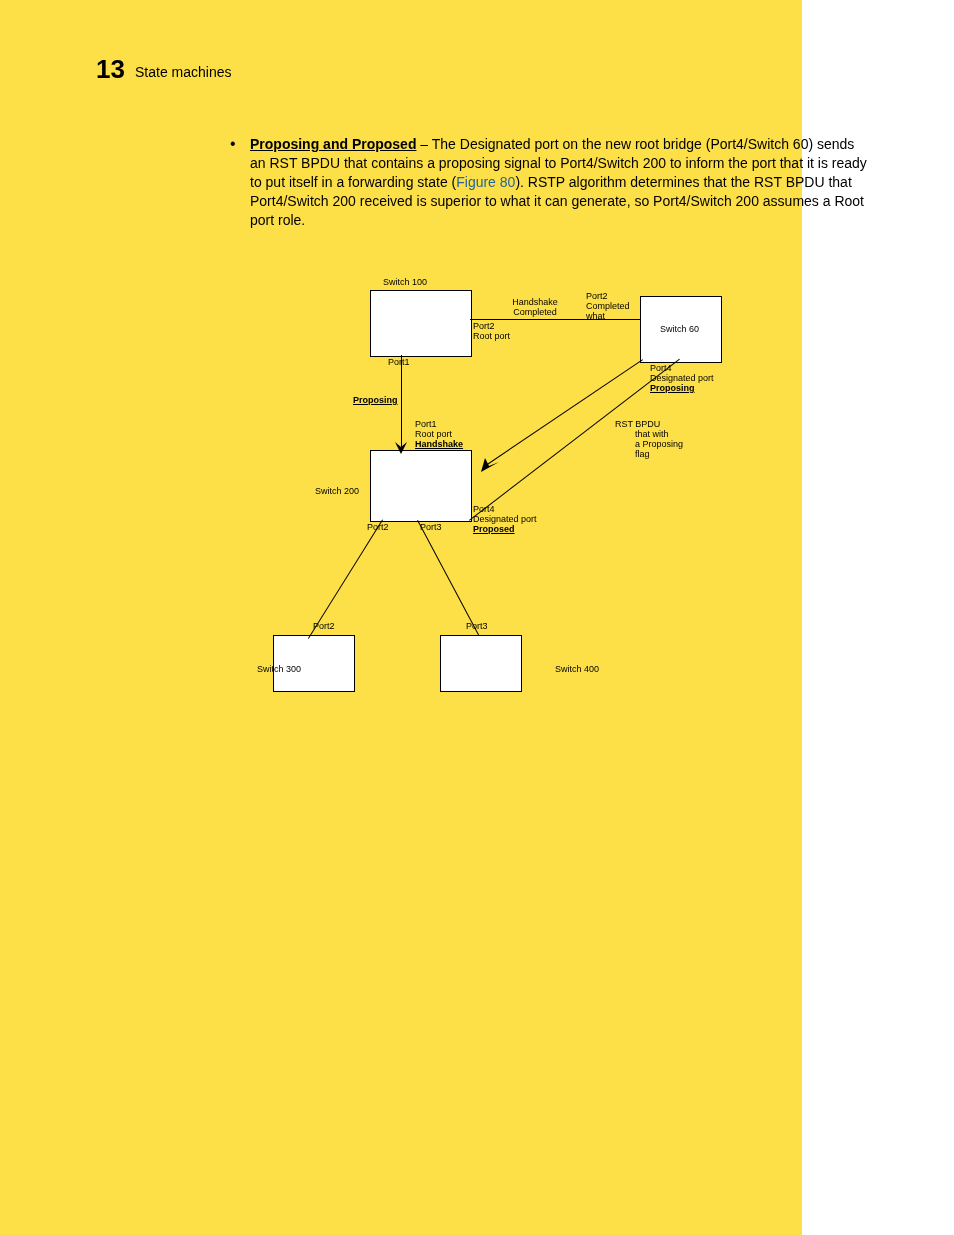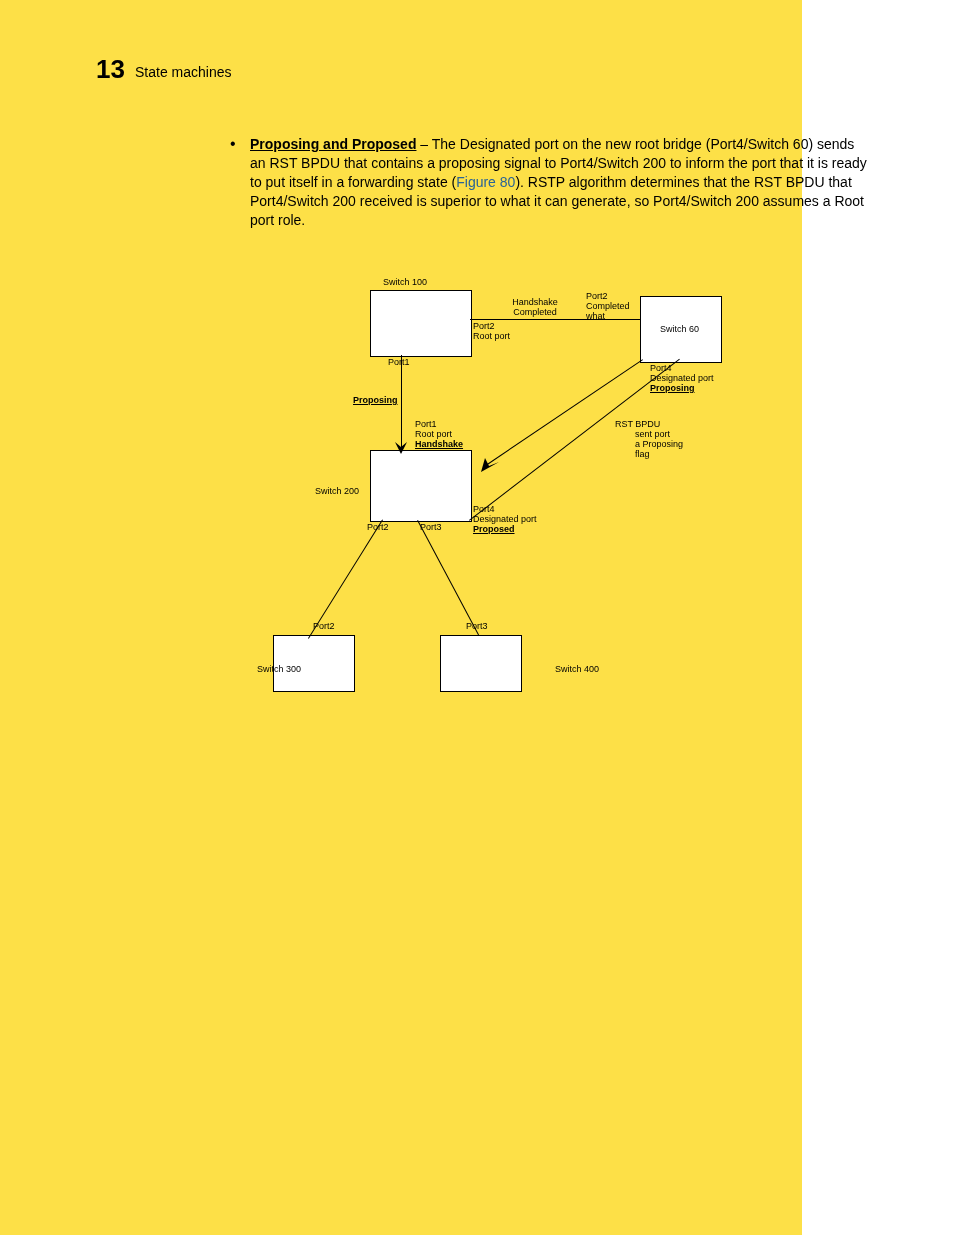--- a/index.html
+++ b/index.html
@@ -70,21 +70,21 @@
     <div class="tiny bold" style="left:218px;top:255px">Proposed</div>
     <div class="tiny" style="left:112px;top:253px">Port2</div>
     <div class="tiny" style="left:165px;top:253px">Port3</div>
 
     <div class="tiny" style="left:58px;top:352px">Port2</div>
     <div class="tiny" style="left:211px;top:352px">Port3</div>
 
     <div class="tiny bold" style="left:98px;top:126px">Proposing</div>
 
     <div class="tiny" style="left:360px;top:150px">RST BPDU</div>
-    <div class="tiny" style="left:380px;top:160px">sent port</div>
+    <div class="tiny" style="left:380px;top:160px">that with</div>
     <div class="tiny" style="left:380px;top:170px">a Proposing</div>
     <div class="tiny" style="left:380px;top:180px">flag</div>
 
     <div class="ln" style="left:146px;top:85px;width:1px;height:95px"></div>
     <div class="ln" style="left:215px;top:49px;width:170px;height:1px"></div>
 
     <div class="ln-d" style="left:388px;top:90px;width:188px;transform:rotate(146deg)"></div>
     <div class="ln-d" style="left:128px;top:250px;width:140px;transform:rotate(122deg)"></div>
     <div class="ln-d" style="left:163px;top:250px;width:130px;transform:rotate(62deg)"></div>
     <div class="ln-d" style="left:214px;top:250px;width:265px;transform:rotate(-37.5deg)"></div>

